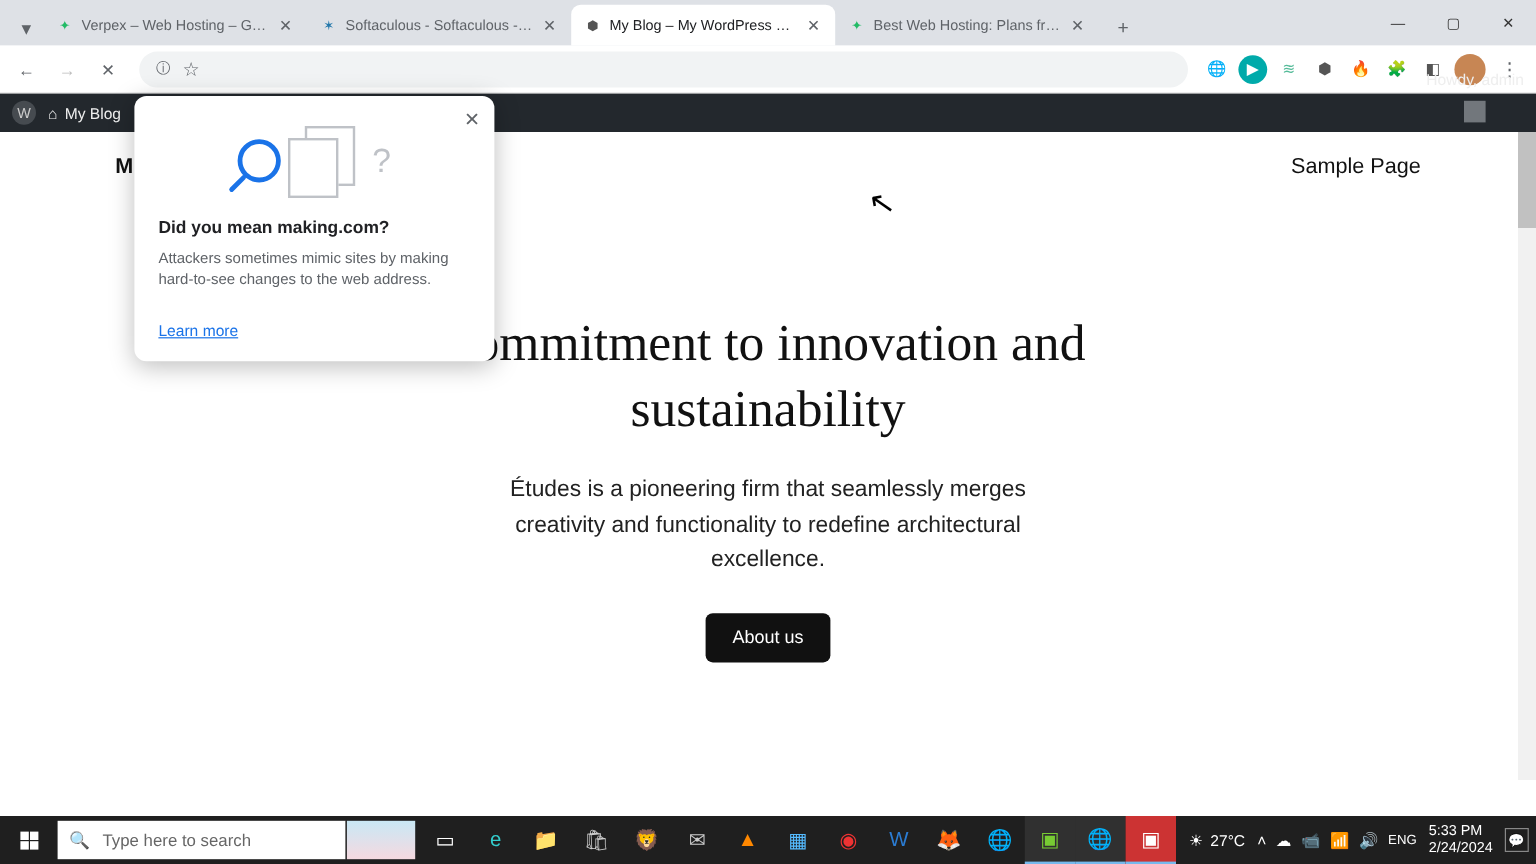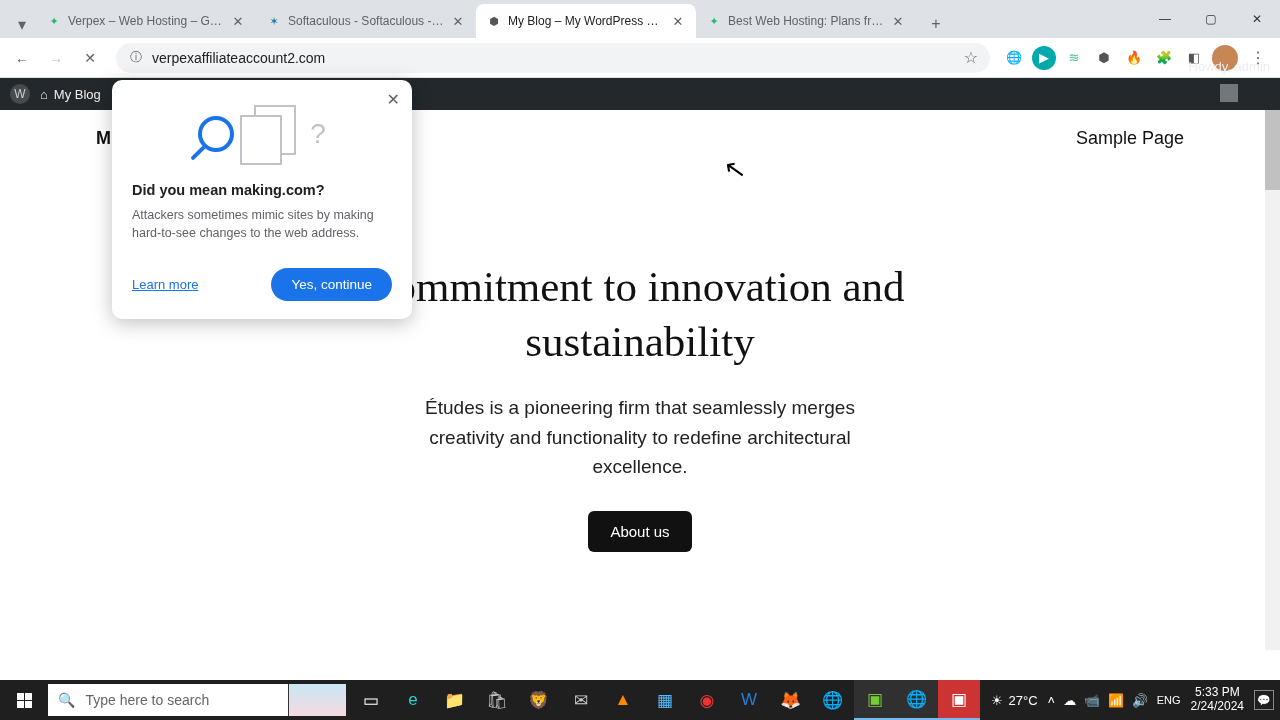--- a/index.html
+++ b/index.html
@@ -77,21 +77,21 @@
 .win-logo { display: grid; grid-template-columns: 7px 7px; grid-template-rows: 7px 7px; gap: 1px; }
 .win-logo span { background: #fff; }
 .search-box { height: 32px; width: 240px; background: #fff; display: flex; align-items: center; padding: 0 10px; gap: 10px; color: #666; font-size: 14px; margin-left: 0px; }
 .tb-scene { width: 58px; height: 32px; background: linear-gradient(#c9e8f5, #f5d9e0); margin-left: 0; border-left: 1px solid #333; }
 .tb-icons { display: flex; align-items: center; height: 40px; margin-left: 4px; }
 .tb-icon { width: 42px; height: 40px; display: flex; align-items: center; justify-content: center; font-size: 17px; cursor: pointer; }
 .tb-icon.active { border-bottom: 2px solid #76b9ed; background: rgba(255,255,255,0.08); }
 .systray { margin-left: auto; display: flex; align-items: center; gap: 10px; padding-right: 6px; font-size: 12px; }
 .weather { display: flex; align-items: center; gap: 6px; font-size: 13px; }
 .tray-icons { display: flex; gap: 8px; font-size: 13px; align-items: center; }
-.clock { text-align: center; line-height: 1.15; font-size: 12px; }
+.clock { text-align: left; line-height: 1.15; font-size: 12px; }
 .notif { width: 20px; height: 20px; border: 1px solid #888; display: flex; align-items: center; justify-content: center; font-size: 11px; }
 </style>
 </head>
 <body>
 
 <div class="tab-strip">
   <div class="tab-dropdown">▾</div>
   <div class="tab">
     <span class="tab-favicon" style="color:#2b6;">✦</span>
     <span class="tab-title">Verpex – Web Hosting – Gold</span>
@@ -119,21 +119,20 @@
     <div class="win-btn">✕</div>
   </div>
 </div>
 
 <div class="toolbar">
   <div class="nav-btn">←</div>
   <div class="nav-btn disabled">→</div>
   <div class="nav-btn">✕</div>
   <div class="addr-bar">
     <span class="site-info">ⓘ</span>
-    <span class="url">verpexaffiliateaccount2.com</span>
     <span class="addr-star">☆</span>
   </div>
   <div class="ext-row">
     <div class="ext-icon" style="color:#2a8;">🌐</div>
     <div class="ext-icon" style="background:#0aa;color:#fff;border-radius:12px;">▶</div>
     <div class="ext-icon" style="color:#5b9;">≋</div>
     <div class="ext-icon" style="color:#555;">⬢</div>
     <div class="ext-icon" style="color:#d05;">🔥</div>
     <div class="ext-icon" style="color:#555;">🧩</div>
     <div class="ext-icon" style="color:#555;">◧</div>
@@ -174,21 +173,20 @@
     <div class="sb-docs">
       <div class="sb-doc back"></div>
       <div class="sb-doc front"></div>
     </div>
     <div class="sb-q">?</div>
   </div>
   <div class="sb-title">Did you mean making.com?</div>
   <div class="sb-body">Attackers sometimes mimic sites by making hard-to-see changes to the web address.</div>
   <div class="sb-actions">
     <span class="sb-learn">Learn more</span>
-    <button class="sb-continue">Yes, continue</button>
   </div>
 </div>
 
 <div class="cursor">↖</div>
 
 <div class="vscroll">
   <div class="vthumb"></div>
 </div>
 
 <div class="taskbar">

